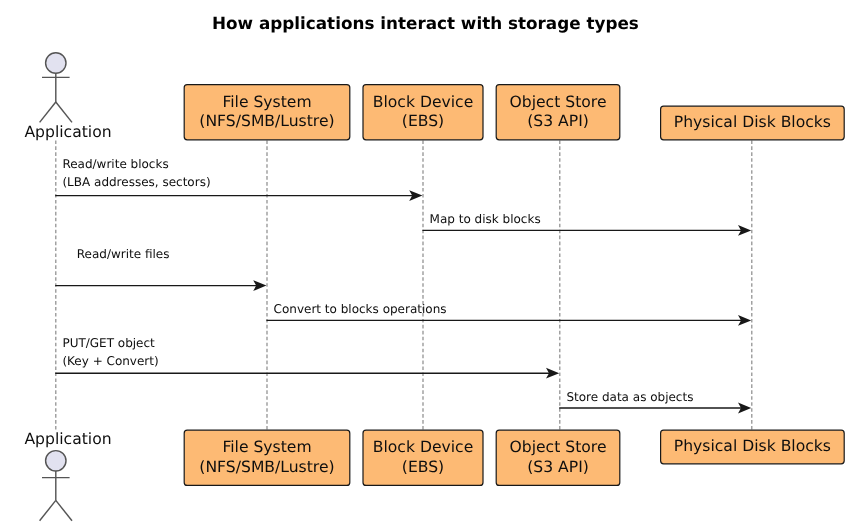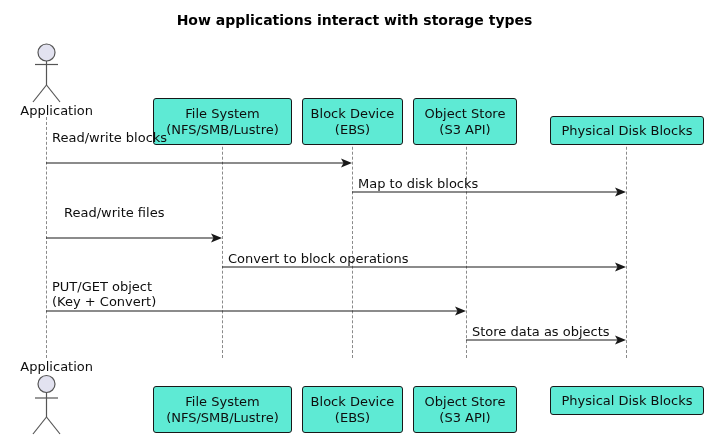--- a/index.html
+++ b/index.html
@@ -24,36 +24,35 @@
   .lifeline {
     position: absolute;
     top: 117px;
     height: 241px;
     width: 0;
     border-left: 1px dashed #8a8a8a;
   }
   .pbox {
     position: absolute;
     box-sizing: border-box;
-    background: #5eead4;
+    background: #fdba74;
     border: 1px solid #181818;
     border-radius: 3px;
     display: flex;
     flex-direction: column;
     align-items: center;
     justify-content: center;
     font-size: 13px;
     line-height: 16px;
     text-align: right;
     white-space: nowrap;
-    margin-top: 28px;
   }
   .msg {
     position: absolute;
-    font-size: 13px;
+    font-size: 10px;
     line-height: 15px;
     white-space: nowrap;
     color: #0e0e0e;
   }
   .actor-label {
     position: absolute;
     font-size: 13px;
     text-align: right;
     white-space: nowrap;
   }
@@ -122,29 +121,30 @@
   <div class="pbox" style="left:413px;top:358px;width:104px;height:47px">
     <span>Object Store</span>
     <span>(S3 API)</span>
   </div>
   <div class="pbox" style="left:550px;top:358px;width:154px;height:29px">
     <span>Physical Disk Blocks</span>
   </div>
 
   <div class="msg" style="left:52px;top:130px">
     <div>Read/write blocks</div>
+    <div>(LBA addresses, sectors)</div>
   </div>
   <div class="msg" style="left:358px;top:176px">
     <div>Map to disk blocks</div>
   </div>
   <div class="msg" style="left:64px;top:205px">
     <div>Read/write files</div>
   </div>
   <div class="msg" style="left:228px;top:251px">
-    <div>Convert to block operations</div>
+    <div>Convert to blocks operations</div>
   </div>
   <div class="msg" style="left:52px;top:279px">
     <div>PUT/GET object</div>
     <div>(Key + Convert)</div>
   </div>
   <div class="msg" style="left:472px;top:324px">
     <div>Store data as objects</div>
   </div>
 
   <svg class="overlay" width="709" height="438" viewBox="0 0 709 438">

